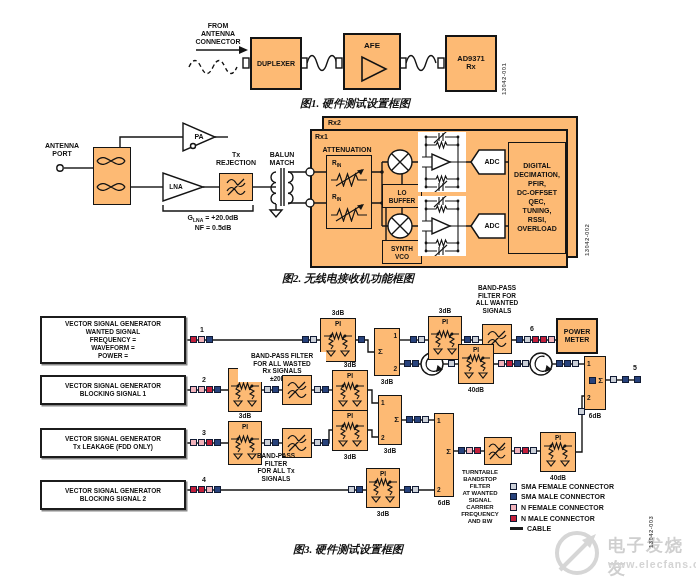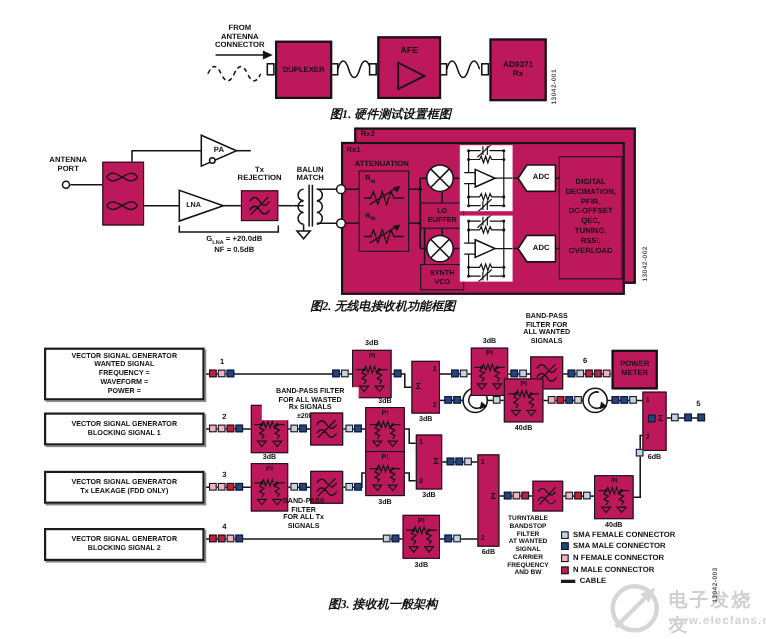--- a/index.html
+++ b/index.html
@@ -1,19 +1,19 @@
 <!DOCTYPE html>
 <html><head>
 <meta charset="utf-8">
 <style>
 *{margin:0;padding:0;box-sizing:border-box}
 html,body{width:696px;height:581px}
 body{position:relative;background:#fff;font-family:"Liberation Sans",sans-serif;color:#111;overflow:hidden}
 .abs{position:absolute}
-.box{position:absolute;background:#be185d;border:1.5px solid #141414}
+.box{position:absolute;background:#fdba74;border:1.5px solid #141414}
 .thick{border-width:2px}
 .lbl{position:absolute;font-weight:bold;font-size:7px;line-height:8px;text-align:center}
 .lbl .ln{display:block;white-space:nowrap}
 .s65{font-size:6.5px;line-height:7.5px}
 .s6{font-size:6px;line-height:7px}
 .vsgbox{position:absolute;background:#fff;border:2px solid #1c1c1c;box-shadow:1.5px 1.5px 0 #8a8a8a;display:flex;flex-direction:column;justify-content:center;text-align:center;font-weight:bold;font-size:6.5px;line-height:8px}
 .cap{position:absolute;font-family:"Liberation Serif",serif;font-style:italic;font-weight:bold;font-size:11px;text-align:center}
 .chain{position:absolute;display:flex;gap:1px;z-index:6}
 .conn-sq{width:7px;height:7px;border:1px solid #101a33;flex:0 0 7px}
 .conn-line{width:13px;height:2.5px;background:#111;align-self:center}
@@ -616,14 +616,14 @@
       <span>N MALE CONNECTOR</span>
     </div>
   <div class="legrow">
       <span class="chain" style="position: static; display: flex;">
         <span class="conn-line" style="background: rgb(26, 26, 26);"></span>
       </span>
       <span>CABLE</span>
     </div>
 </div>
 
-<div class="cap" style="left:238px;top:542px;width:220px">图3. 接收机一般架构</div>
+<div class="cap" style="left:238px;top:542px;width:220px">图3. 硬件测试设置框图</div>
 <div class="code" style="left:648px;top:548px">13042-003</div>
 
 </body></html>

